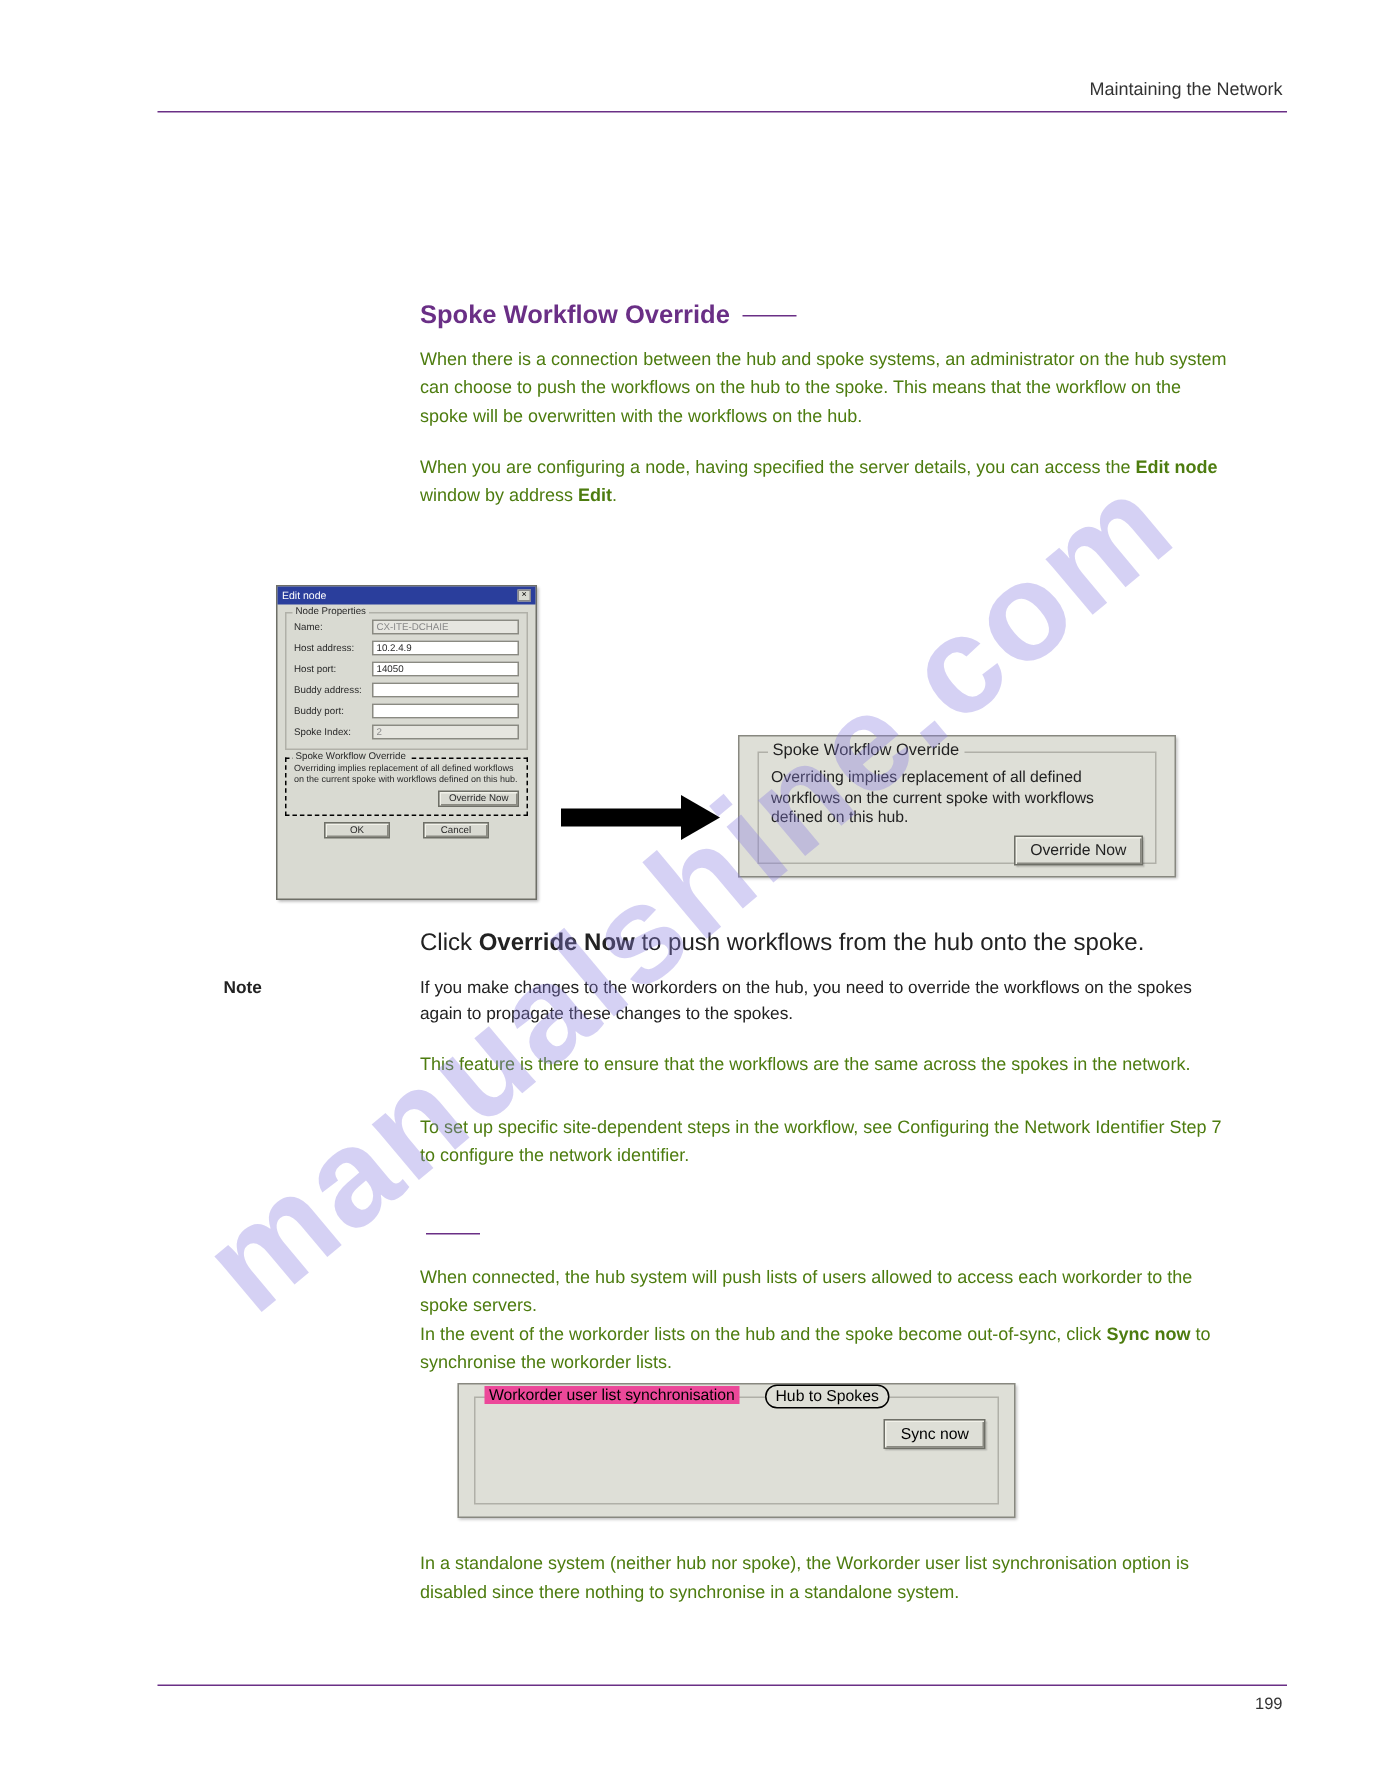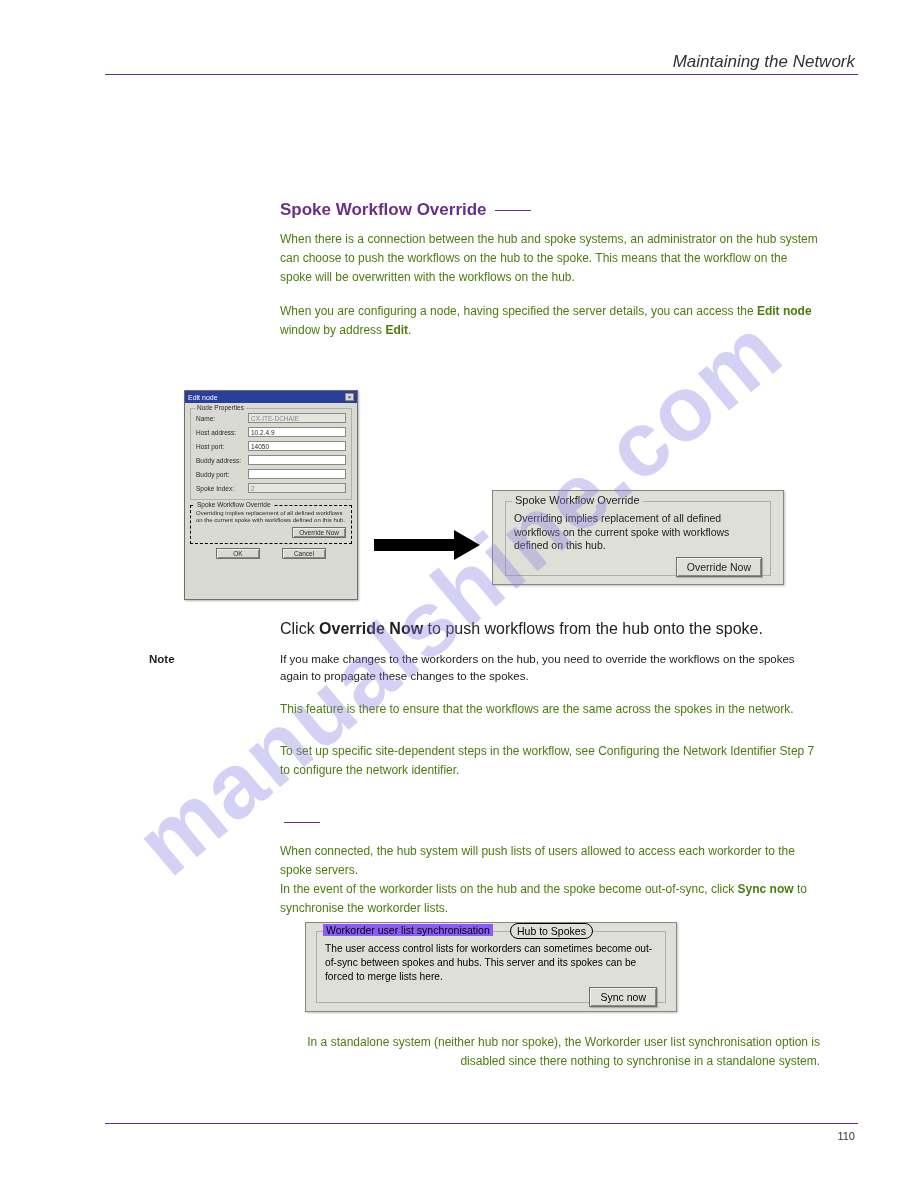--- a/index.html
+++ b/index.html
@@ -32,23 +32,22 @@
     letter-spacing: 2px;
     white-space: nowrap;
     pointer-events: none;
     z-index: 50;
     user-select: none;
   }
   .page-label {
     position: absolute;
     right: 63px; top: 52px;
     text-align: left;
-    font-size: 17px;
+    font-size: 12px;
     color: #333;
-    font-style: italic;
   }
   .section-title {
     position: absolute;
     font-size: 17px;
     color: #6a2f86;
     font-weight: bold;
   }
   .section-title .rule {
     display: inline-block;
     border-bottom: 1.5px solid #6a2f86;
@@ -251,21 +250,21 @@
   }
   .sync-panel .group-frame {
     border: 1px solid #b0b0a8;
     height: 100%;
     position: relative;
     padding: 10px 8px 6px 8px;
   }
   .sync-panel .group-title {
     position: absolute;
     top: -8px; left: 6px;
-    background: #8b5cf6;
+    background: #ec4899;
     padding: 0 3px;
     font-size: 10.5px;
   }
   .sync-panel .badge {
     position: absolute;
     top: -9px; left: 193px;
     background: #dedfd7;
     border: 1.5px solid #000;
     border-radius: 8px;
     padding: 0 6px;
@@ -390,22 +389,21 @@
 <div class="body-text" style="left:280px; top:842px; width:540px;">When connected, the hub system will push lists of users allowed to access each workorder to the spoke servers.</div>
 
 <div class="body-text" style="left:280px; top:880px; width:540px;">
   <span>In the event of the workorder lists on the hub and the spoke become out-of-sync, click </span><span class="bold">Sync now</span><span> to synchronise the workorder lists.</span>
 </div>
 
 <div class="sync-panel">
   <div class="group-frame">
     <div class="group-title">Workorder user list synchronisation</div>
     <div class="badge">Hub to Spokes</div>
-    <div class="desc">The user access control lists for workorders can sometimes become out-of-sync between spokes and hubs. This server and its spokes can be forced to merge lists here.</div>
     <div class="btn-row">
       <span class="panel-btn">Sync now</span>
     </div>
   </div>
 </div>
 
-<div class="body-text" style="left:280px; top:1033px; width:540px;text-align:right;">In a standalone system (neither hub nor spoke), the Workorder user list synchronisation option is disabled since there nothing to synchronise in a standalone system.</div>
-
-<div class="page-num">110</div>
+<div class="body-text" style="left:280px; top:1033px; width:540px;">In a standalone system (neither hub nor spoke), the Workorder user list synchronisation option is disabled since there nothing to synchronise in a standalone system.</div>
+
+<div class="page-num">199</div>
 
 </body></html>

